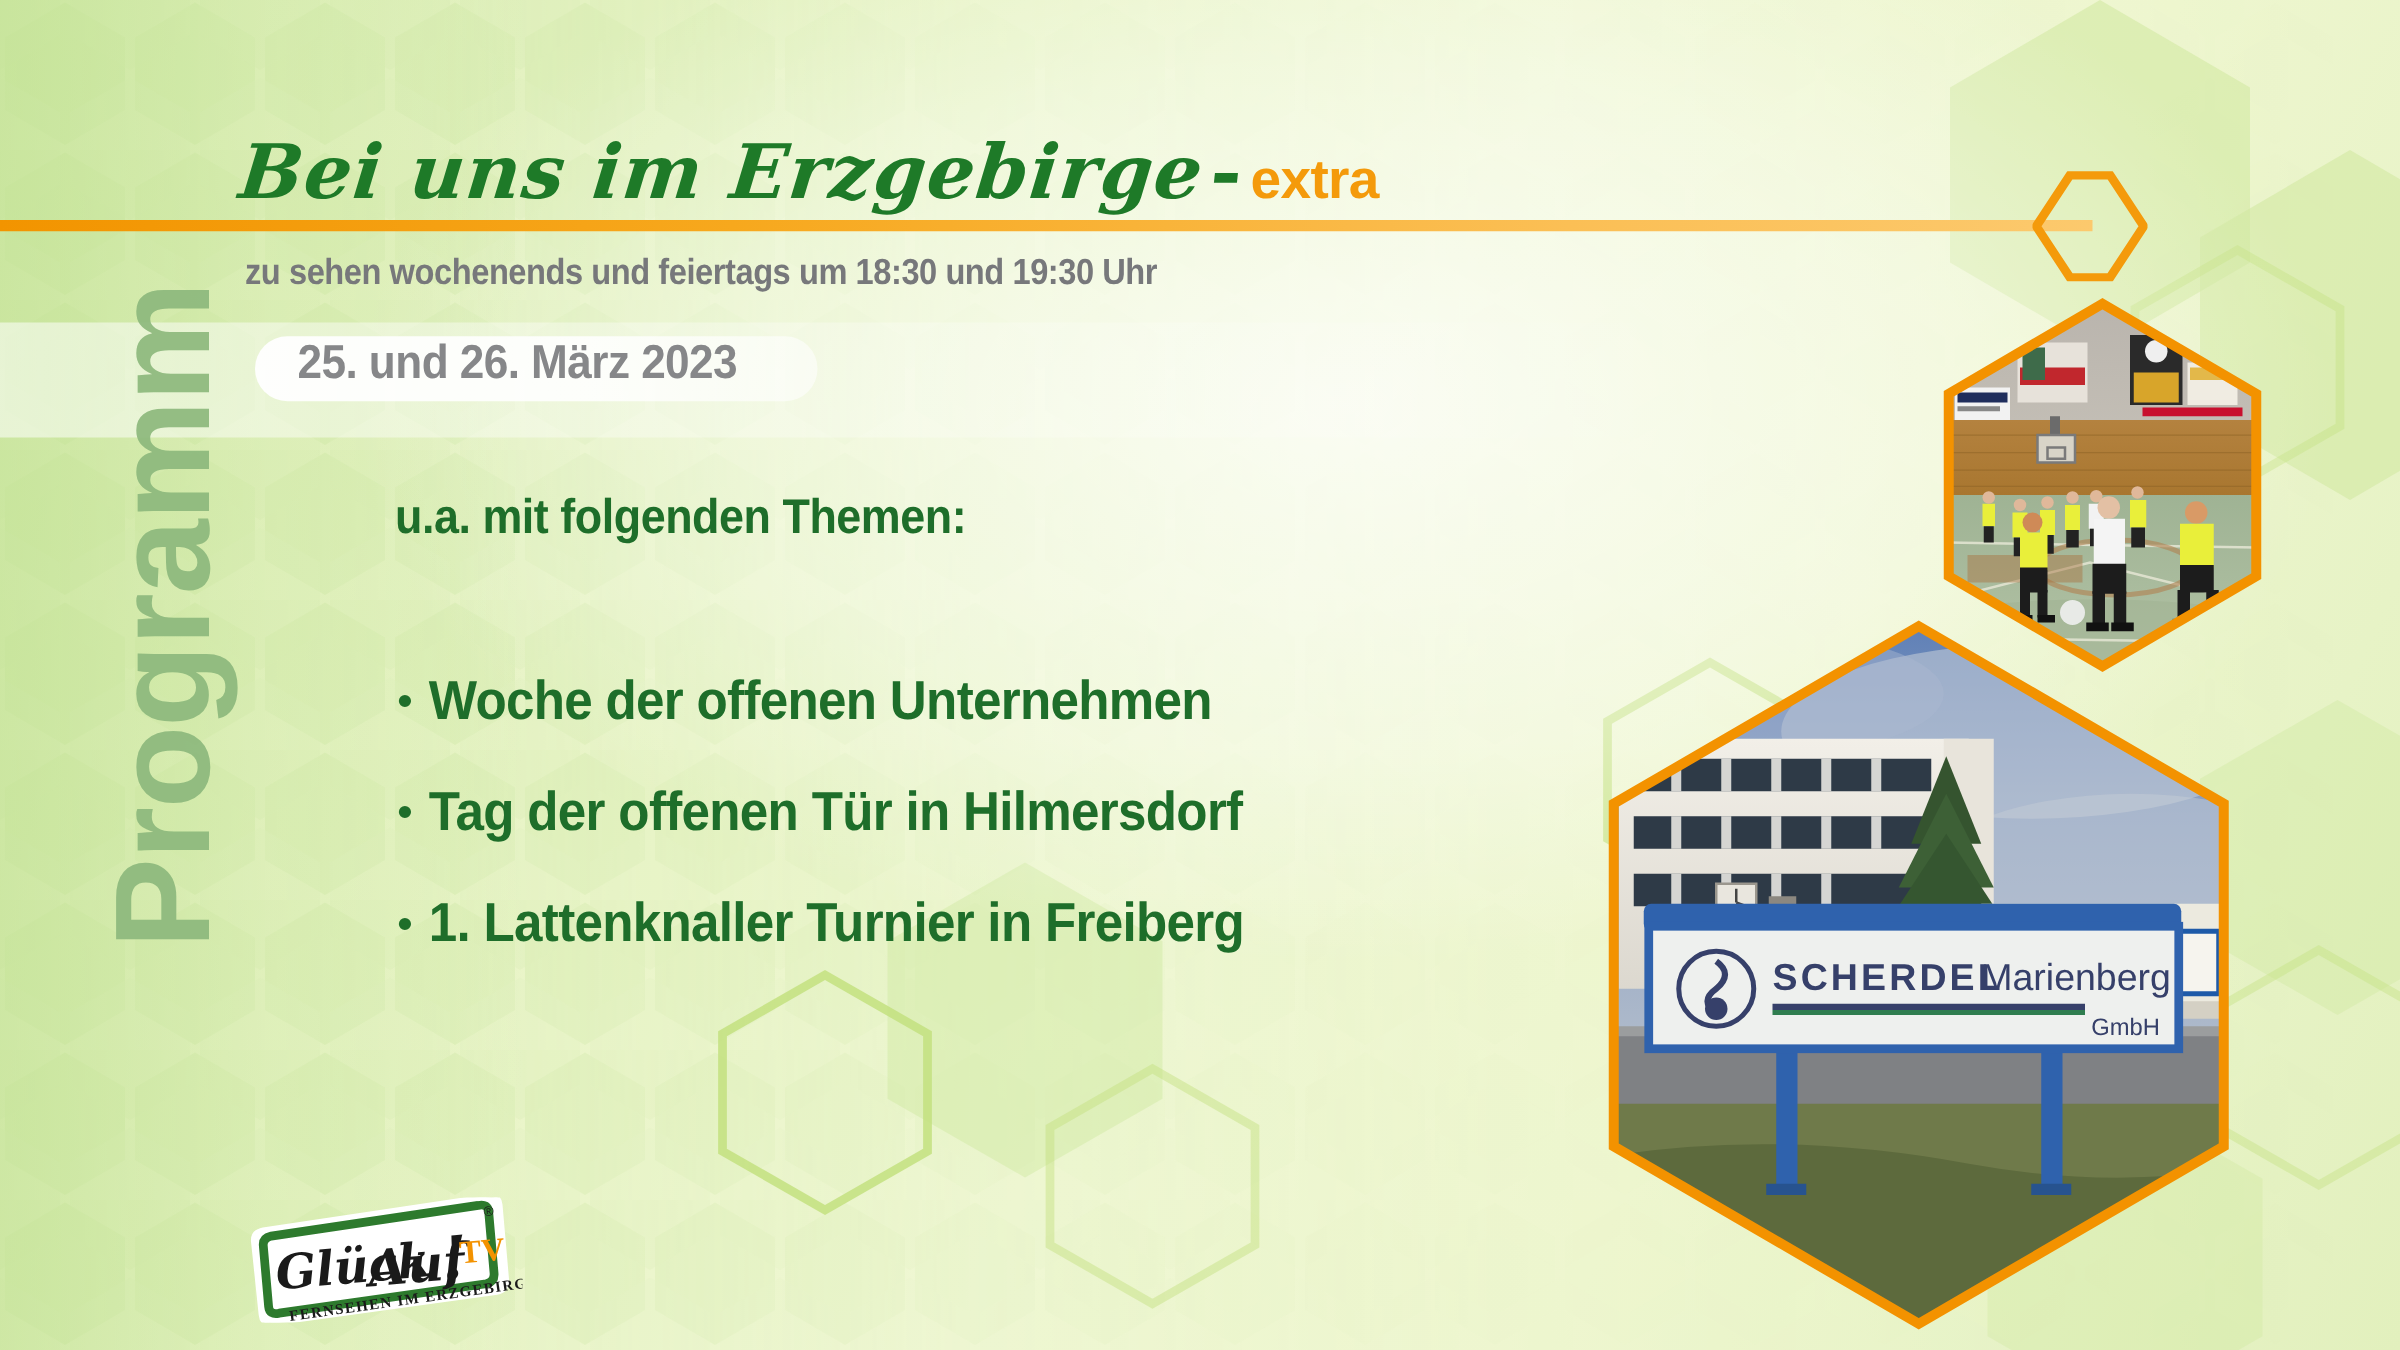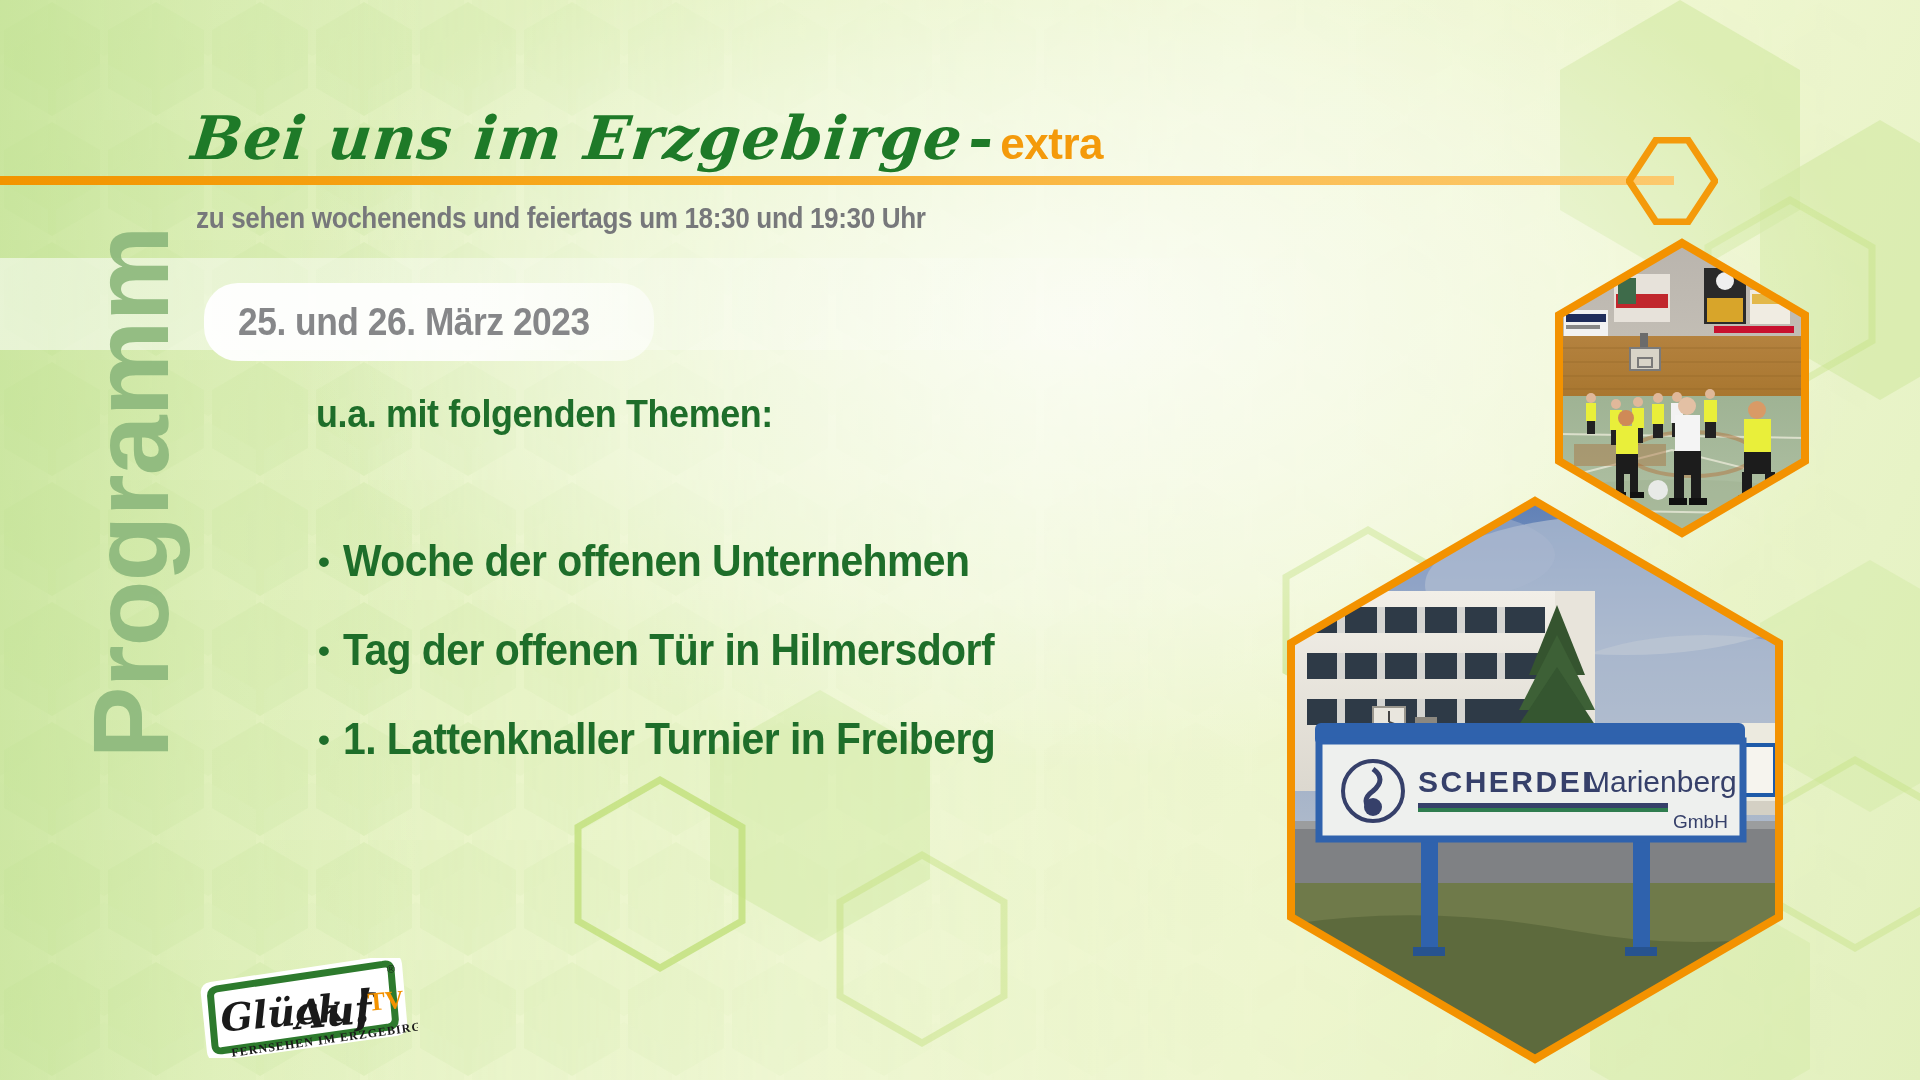--- a/index.html
+++ b/index.html
@@ -86,24 +86,24 @@
     font-size:29px; font-weight:bold;
     color:#77787b;
     letter-spacing:-0.4px;
     transform:scaleX(.90);
     transform-origin:left center;
     white-space:nowrap;
   }
 
   
   #date-pill {
-    position:absolute; left:204px; top:283px;
-    height:78px;
+    position:absolute; left:204px; top:269px;
+    height:52px;
     padding:0 38px 0 34px;
-    display:flex; align-items:center;
+    display:flex; 
     background:linear-gradient(to right, rgba(255,255,255,.95), rgba(255,255,255,.88) 60%, rgba(255,255,255,.55));
     border-radius:34px;
   }
   #date-text {
     font-size:38px; font-weight:bold; color:#868789;
     letter-spacing:-0.5px;
     transform:scaleX(.93); transform-origin:left center;
     white-space:nowrap;
   }
 

